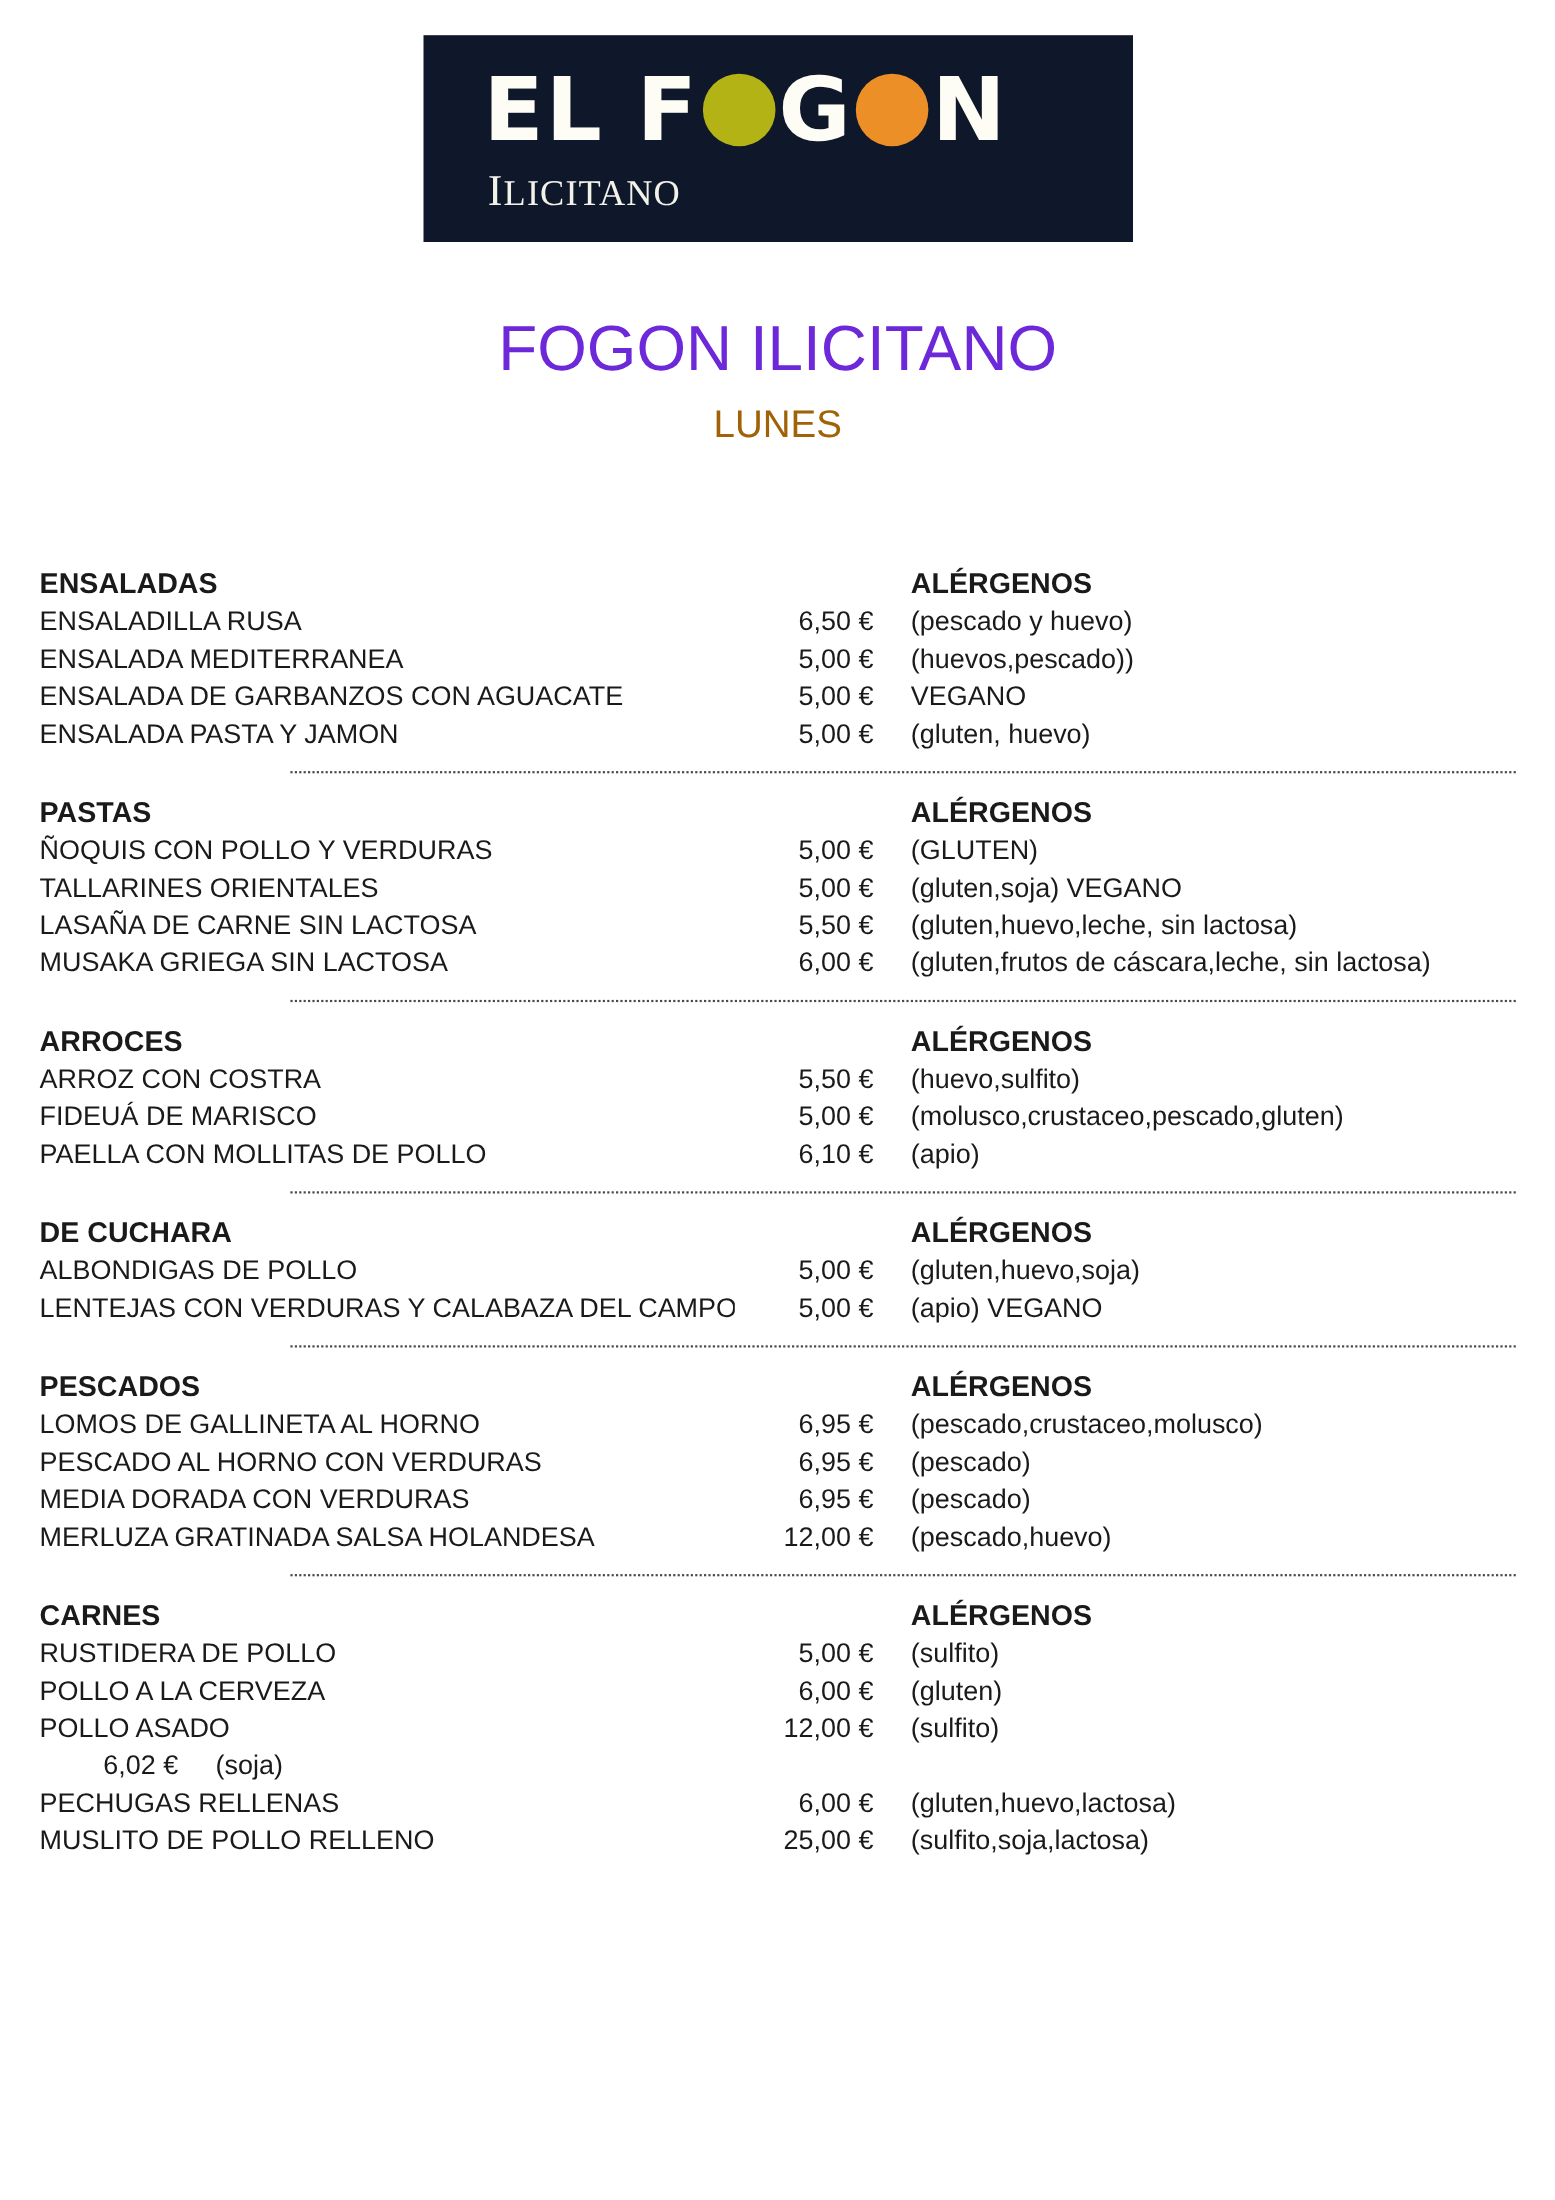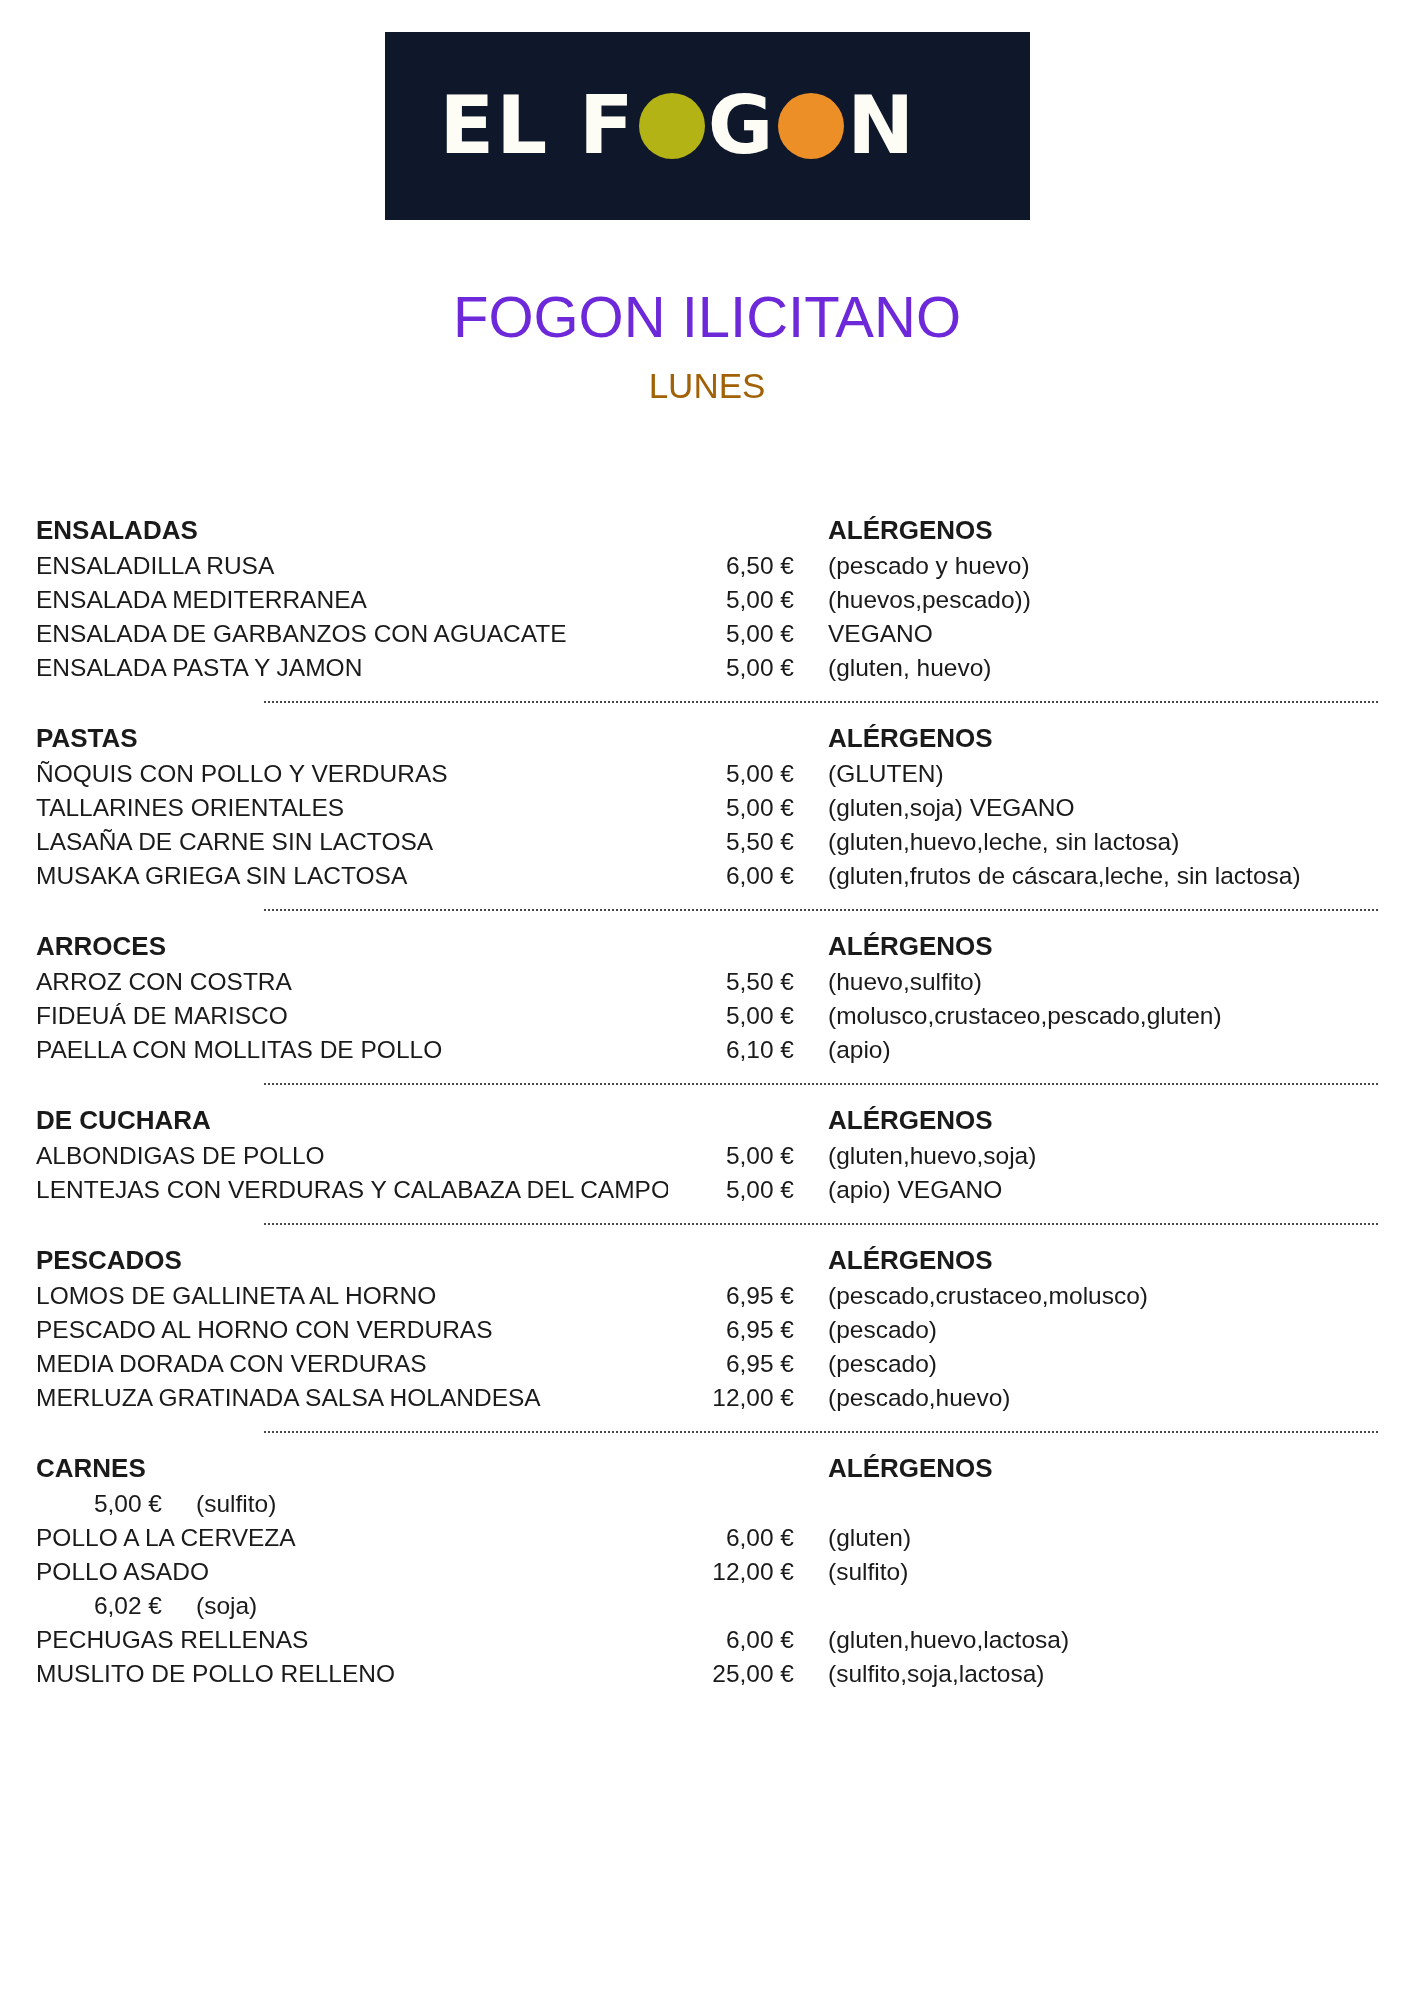--- a/index.html
+++ b/index.html
@@ -147,20 +147,21 @@
 
 <div class="logo-wrap">
   <div class="logo">
     <div class="logo-row">
       <span class="logo-word">EL F</span>
       <span class="logo-dot olive"></span>
       <span class="logo-word">G</span>
       <span class="logo-dot orange"></span>
       <span class="logo-word">N</span>
     </div>
+    <div class="logo-sub"><span class="cap">I</span><span>LICITANO</span></div>
   </div>
 </div>
 
 <div class="title">FOGON ILICITANO</div>
 <div class="subtitle">LUNES</div>
 
 <div class="menu">
     <div class="section">
       <div class="row header">
         <div class="col-name">ENSALADAS</div>
@@ -296,20 +297,21 @@
     <div class="divider-wrap">
       <div class="divider"></div>
     </div>
     <div class="section">
       <div class="row header">
         <div class="col-name">CARNES</div>
         <div class="col-price"></div>
         <div class="col-allerg">ALÉRGENOS</div>
       </div>
       <div class="row">
+        <div class="col-name">RUSTIDERA DE POLLO</div>
         <div class="col-price">5,00 €</div>
         <div class="col-allerg">(sulfito)</div>
       </div>
       <div class="row">
         <div class="col-name">POLLO A LA CERVEZA</div>
         <div class="col-price">6,00 €</div>
         <div class="col-allerg">(gluten)</div>
       </div>
       <div class="row">
         <div class="col-name">POLLO ASADO</div>

